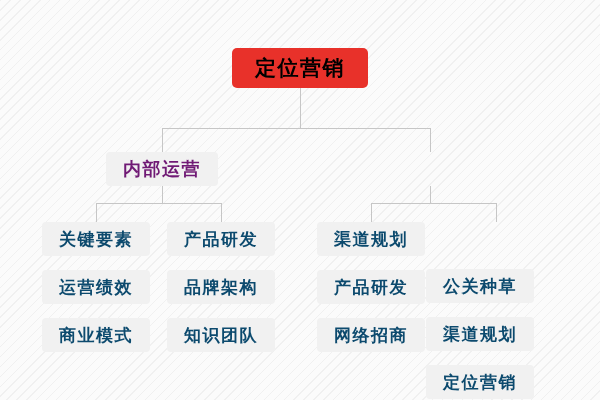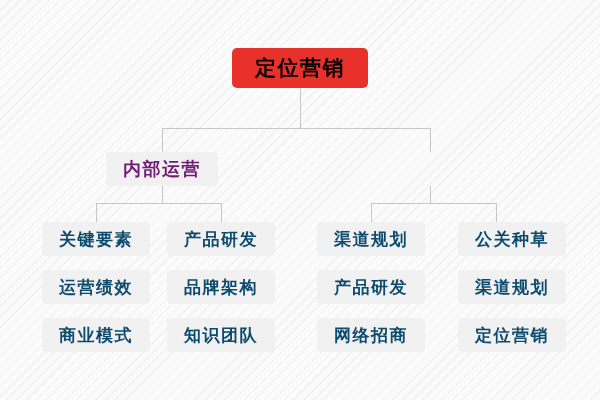--- a/index.html
+++ b/index.html
@@ -79,21 +79,21 @@
     height: 34px;
     background: #f1f1f1;
     border-radius: 4px;
     color: #0c4a6e;
     font-size: 17px;
     font-weight: bold;
   }
   .col-0 { left: 42px; }
   .col-1 { left: 167px; }
   .col-2 { left: 317px; }
-  .col-3 { left: 458px; }
+  .col-3 { left: 426px; margin-top: 47px; }
   .row-0 { top: 222px; }
   .row-1 { top: 270px; }
   .row-2 { top: 318px; }
 </style>
 </head>
 <body>
 
 <div id="chart-canvas">
 
   <div class="line v" style="left:300px; top:88px; height:40px;"></div>

